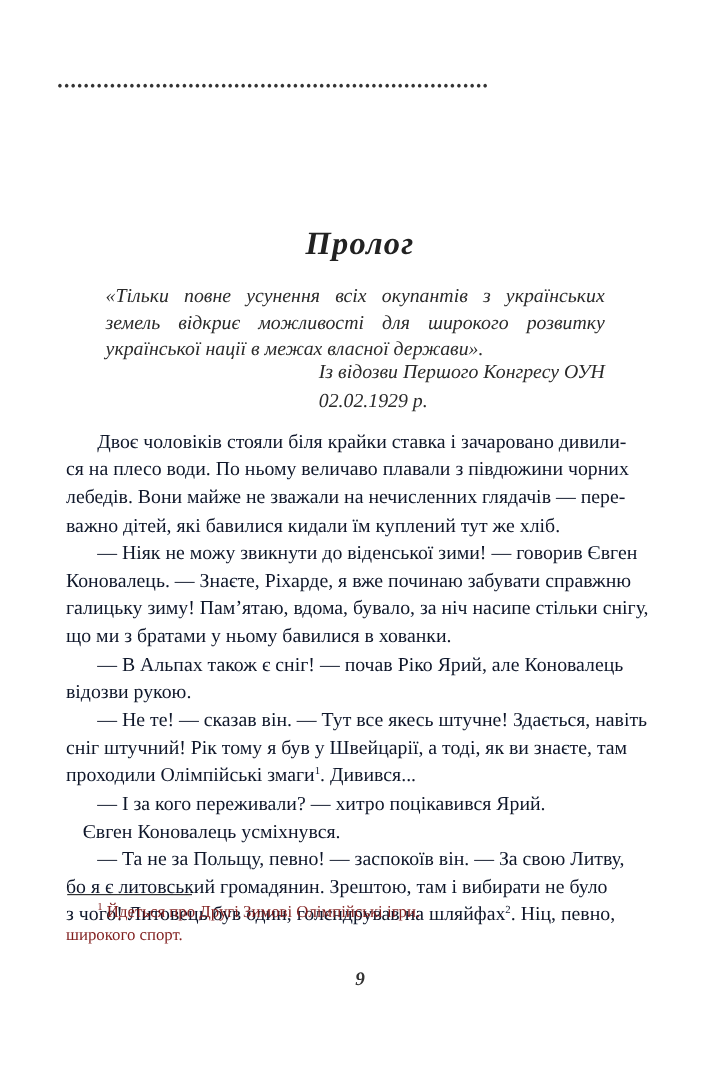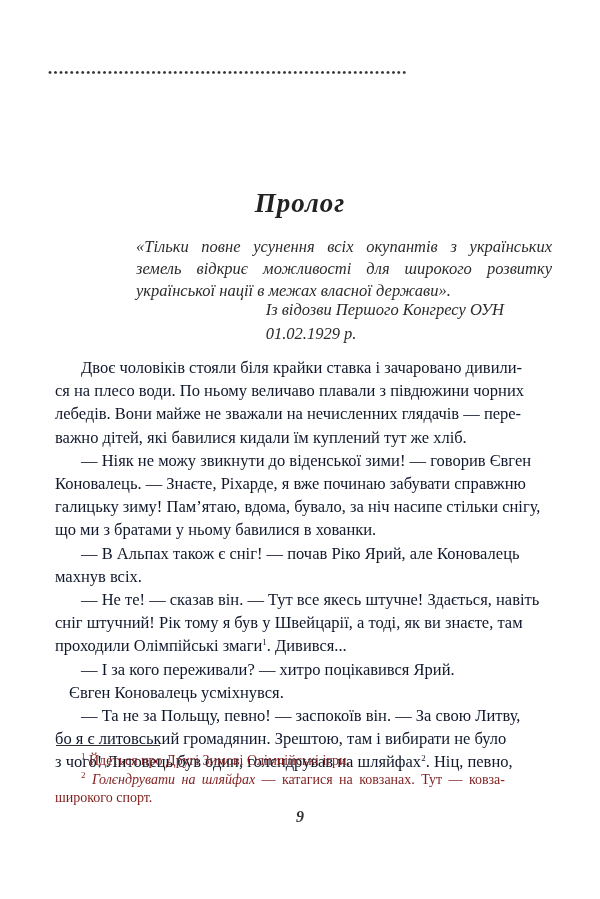--- a/index.html
+++ b/index.html
@@ -7,21 +7,21 @@
          font-family: "DejaVu Serif", "Liberation Serif", serif; color: #1f1f1f; }
   .page { position: absolute; left: 0; top: 0; width: 600px; height: 899px; background: #fff; }
   .dots { position: absolute; left: 48px; top: 68px; width: 390px; height: 8px;
           font-family: "Liberation Serif", serif; font-style: italic; font-weight: bold;
           font-size: 11px; letter-spacing: 1.6px; line-height: 8px; color: #333; white-space: nowrap; overflow: hidden; }
   .title { position: absolute; left: 0; width: 600px; top: 188px; text-align: center;
            font-family: "Liberation Serif", serif; font-style: italic; font-weight: bold;
            font-size: 27px; letter-spacing: 1px; color: #222; }
   .epigraph { position: absolute; left: 88px; width: 416px; top: 236px;
               font-family: "Liberation Serif", serif; font-style: italic;
-              font-size: 16.5px; line-height: 22px; color: #2a2a2a; text-align: justify; margin-left: 48px; }
+              font-size: 16.5px; line-height: 22px; color: #2a2a2a; text-align: justify; }
   .epigraph .line { display: block; text-align-last: justify; white-space: nowrap; }
   .epigraph .line.last { text-align-last: left; }
   .source { position: absolute; right: 96px; top: 298px; text-align: left;
             font-family: "Liberation Serif", serif; font-style: italic;
             font-size: 16.5px; line-height: 24px; color: #2a2a2a; }
   .body { position: absolute; left: 55px; width: 450px; top: 356px;
           font-family: "Liberation Serif", serif; font-size: 16.5px; line-height: 23.2px; color: #0f172a; }
   .body .ln { display: block; white-space: nowrap; text-align-last: justify; }
   .body .ln.end { text-align-last: left; }
   .body .ind { padding-left: 26px; }
@@ -47,46 +47,45 @@
   <div class="title">Пролог</div>
 
   <div class="epigraph">
     <span class="line">«Тільки повне усунення всіх окупантів з українських</span>
     <span class="line">земель відкриє можливості для широкого розвитку</span>
     <span class="line last">української нації в межах власної держави».</span>
   </div>
 
   <div class="source">
     <div>Із відозви Першого Конгресу ОУН</div>
-    <div>01.02.1929 р.</div>
+    <div>02.02.1929 р.</div>
   </div>
 
   <div class="body">
     <span class="ln ind">Двоє чоловіків стояли біля крайки ставка і зачаровано дивили-</span>
     <span class="ln">ся на плесо води. По ньому величаво плавали з півдюжини чорних</span>
     <span class="ln">лебедів. Вони майже не зважали на нечисленних глядачів — пере-</span>
     <span class="ln end">важно дітей, які бавилися кидали їм куплений тут же хліб.</span>
     <span class="ln ind">— Ніяк не можу звикнути до віденської зими! — говорив Євген</span>
     <span class="ln">Коновалець. — Знаєте, Ріхарде, я вже починаю забувати справжню</span>
     <span class="ln">галицьку зиму! Пам’ятаю, вдома, бувало, за ніч насипе стільки снігу,</span>
     <span class="ln end">що ми з братами у ньому бавилися в хованки.</span>
     <span class="ln ind">— В Альпах також є сніг! — почав Ріко Ярий, але Коновалець</span>
-    <span class="ln end">махнув всіх.</span>
+    <span class="ln end">відозви рукою.</span>
     <span class="ln ind">— Не те! — сказав він. — Тут все якесь штучне! Здається, навіть</span>
     <span class="ln">сніг штучний! Рік тому я був у Швейцарії, а тоді, як ви знаєте, там</span>
     <span class="ln end"><span>проходили Олімпійські змаги</span><sup>1</sup><span>. Дивився...</span></span>
     <span class="ln end ind">— І за кого переживали? — хитро поцікавився Ярий.</span>
     <span class="ln end ind2">Євген Коновалець усміхнувся.</span>
     <span class="ln ind">— Та не за Польщу, певно! — заспокоїв він. — За свою Литву,</span>
     <span class="ln">бо я є литовський громадянин. Зрештою, там і вибирати не було</span>
     <span class="ln"><span>з чого! Литовець був один, голєндрував на шляйфах</span><sup>2</sup><span>. Ніц, певно,</span></span>
   </div>
 
   <div class="rule"></div>
 
   <div class="notes">
     <span class="ln ind"><sup>1</sup> <span>Йдеться про Другі Зимові Олімпійські ігри.</span></span>
-    <span class="ln ind just"><sup>2</sup> <i>Голєндрувати на шляйфах</i><span> — катагися на ковзанах. Тут — ковза-</span></span>
     <span class="ln">широкого спорт.</span>
   </div>
 
   <div class="pagenum">9</div>
 </div>
 
 </body></html>

